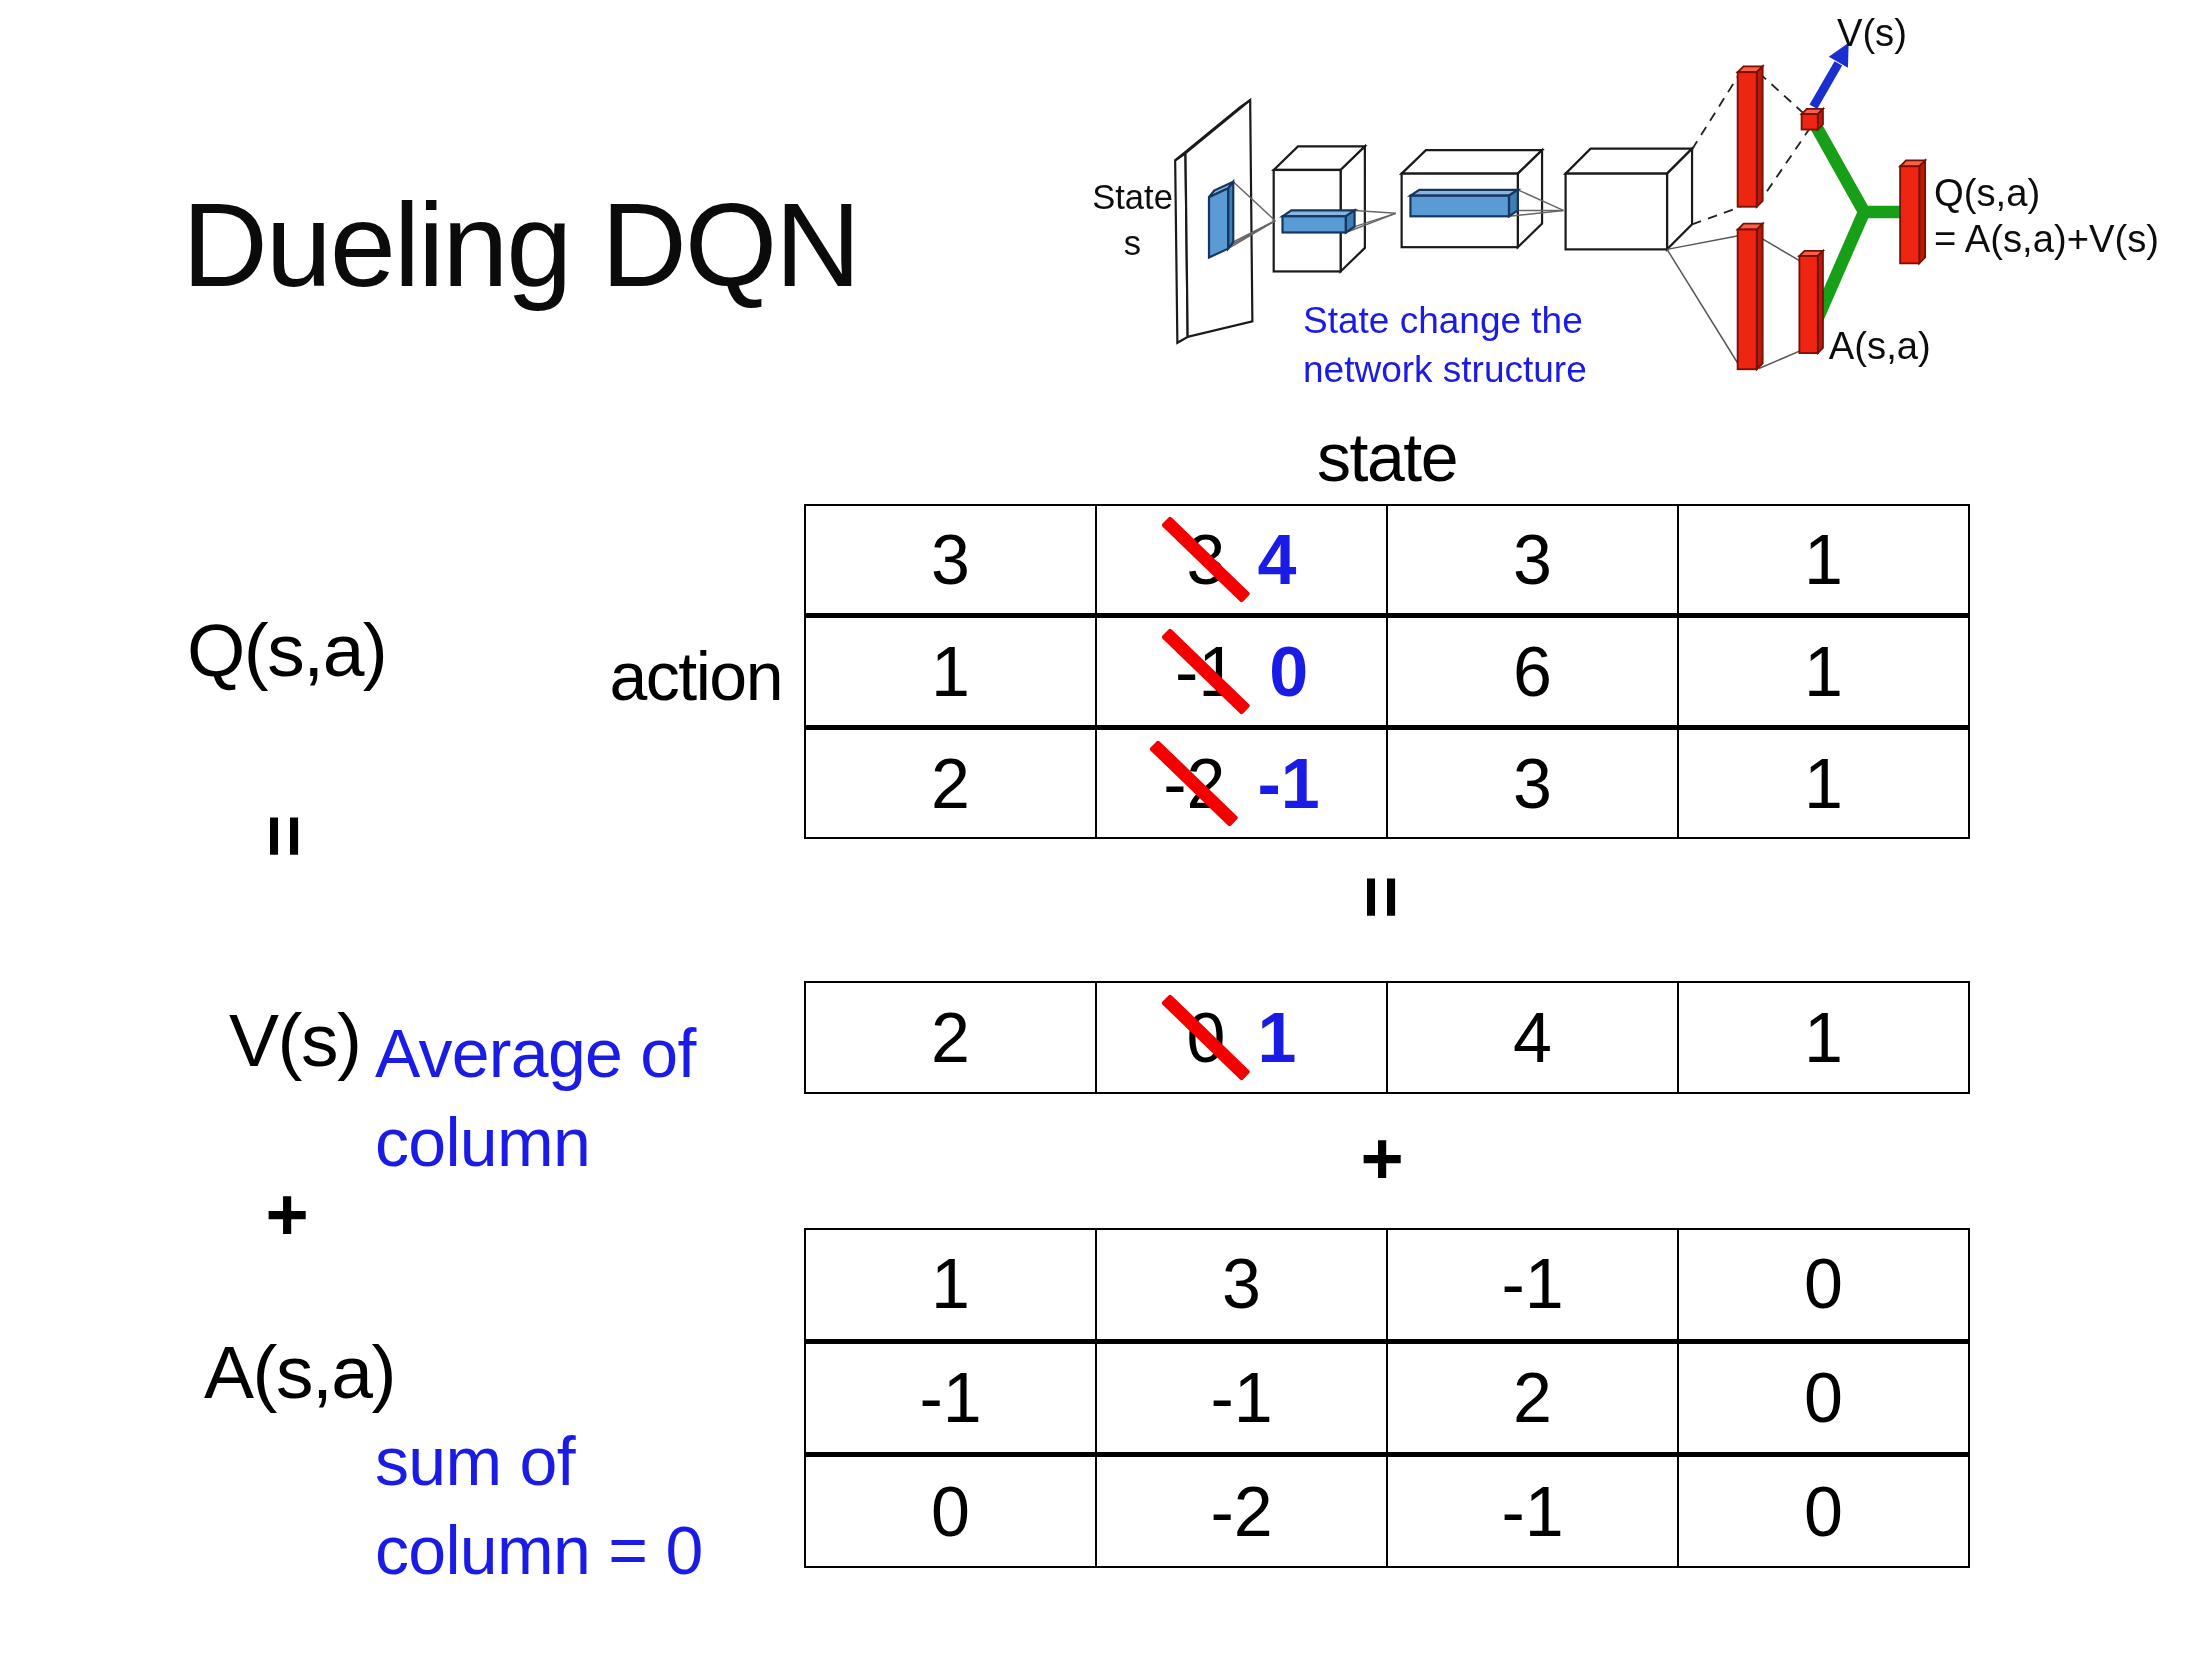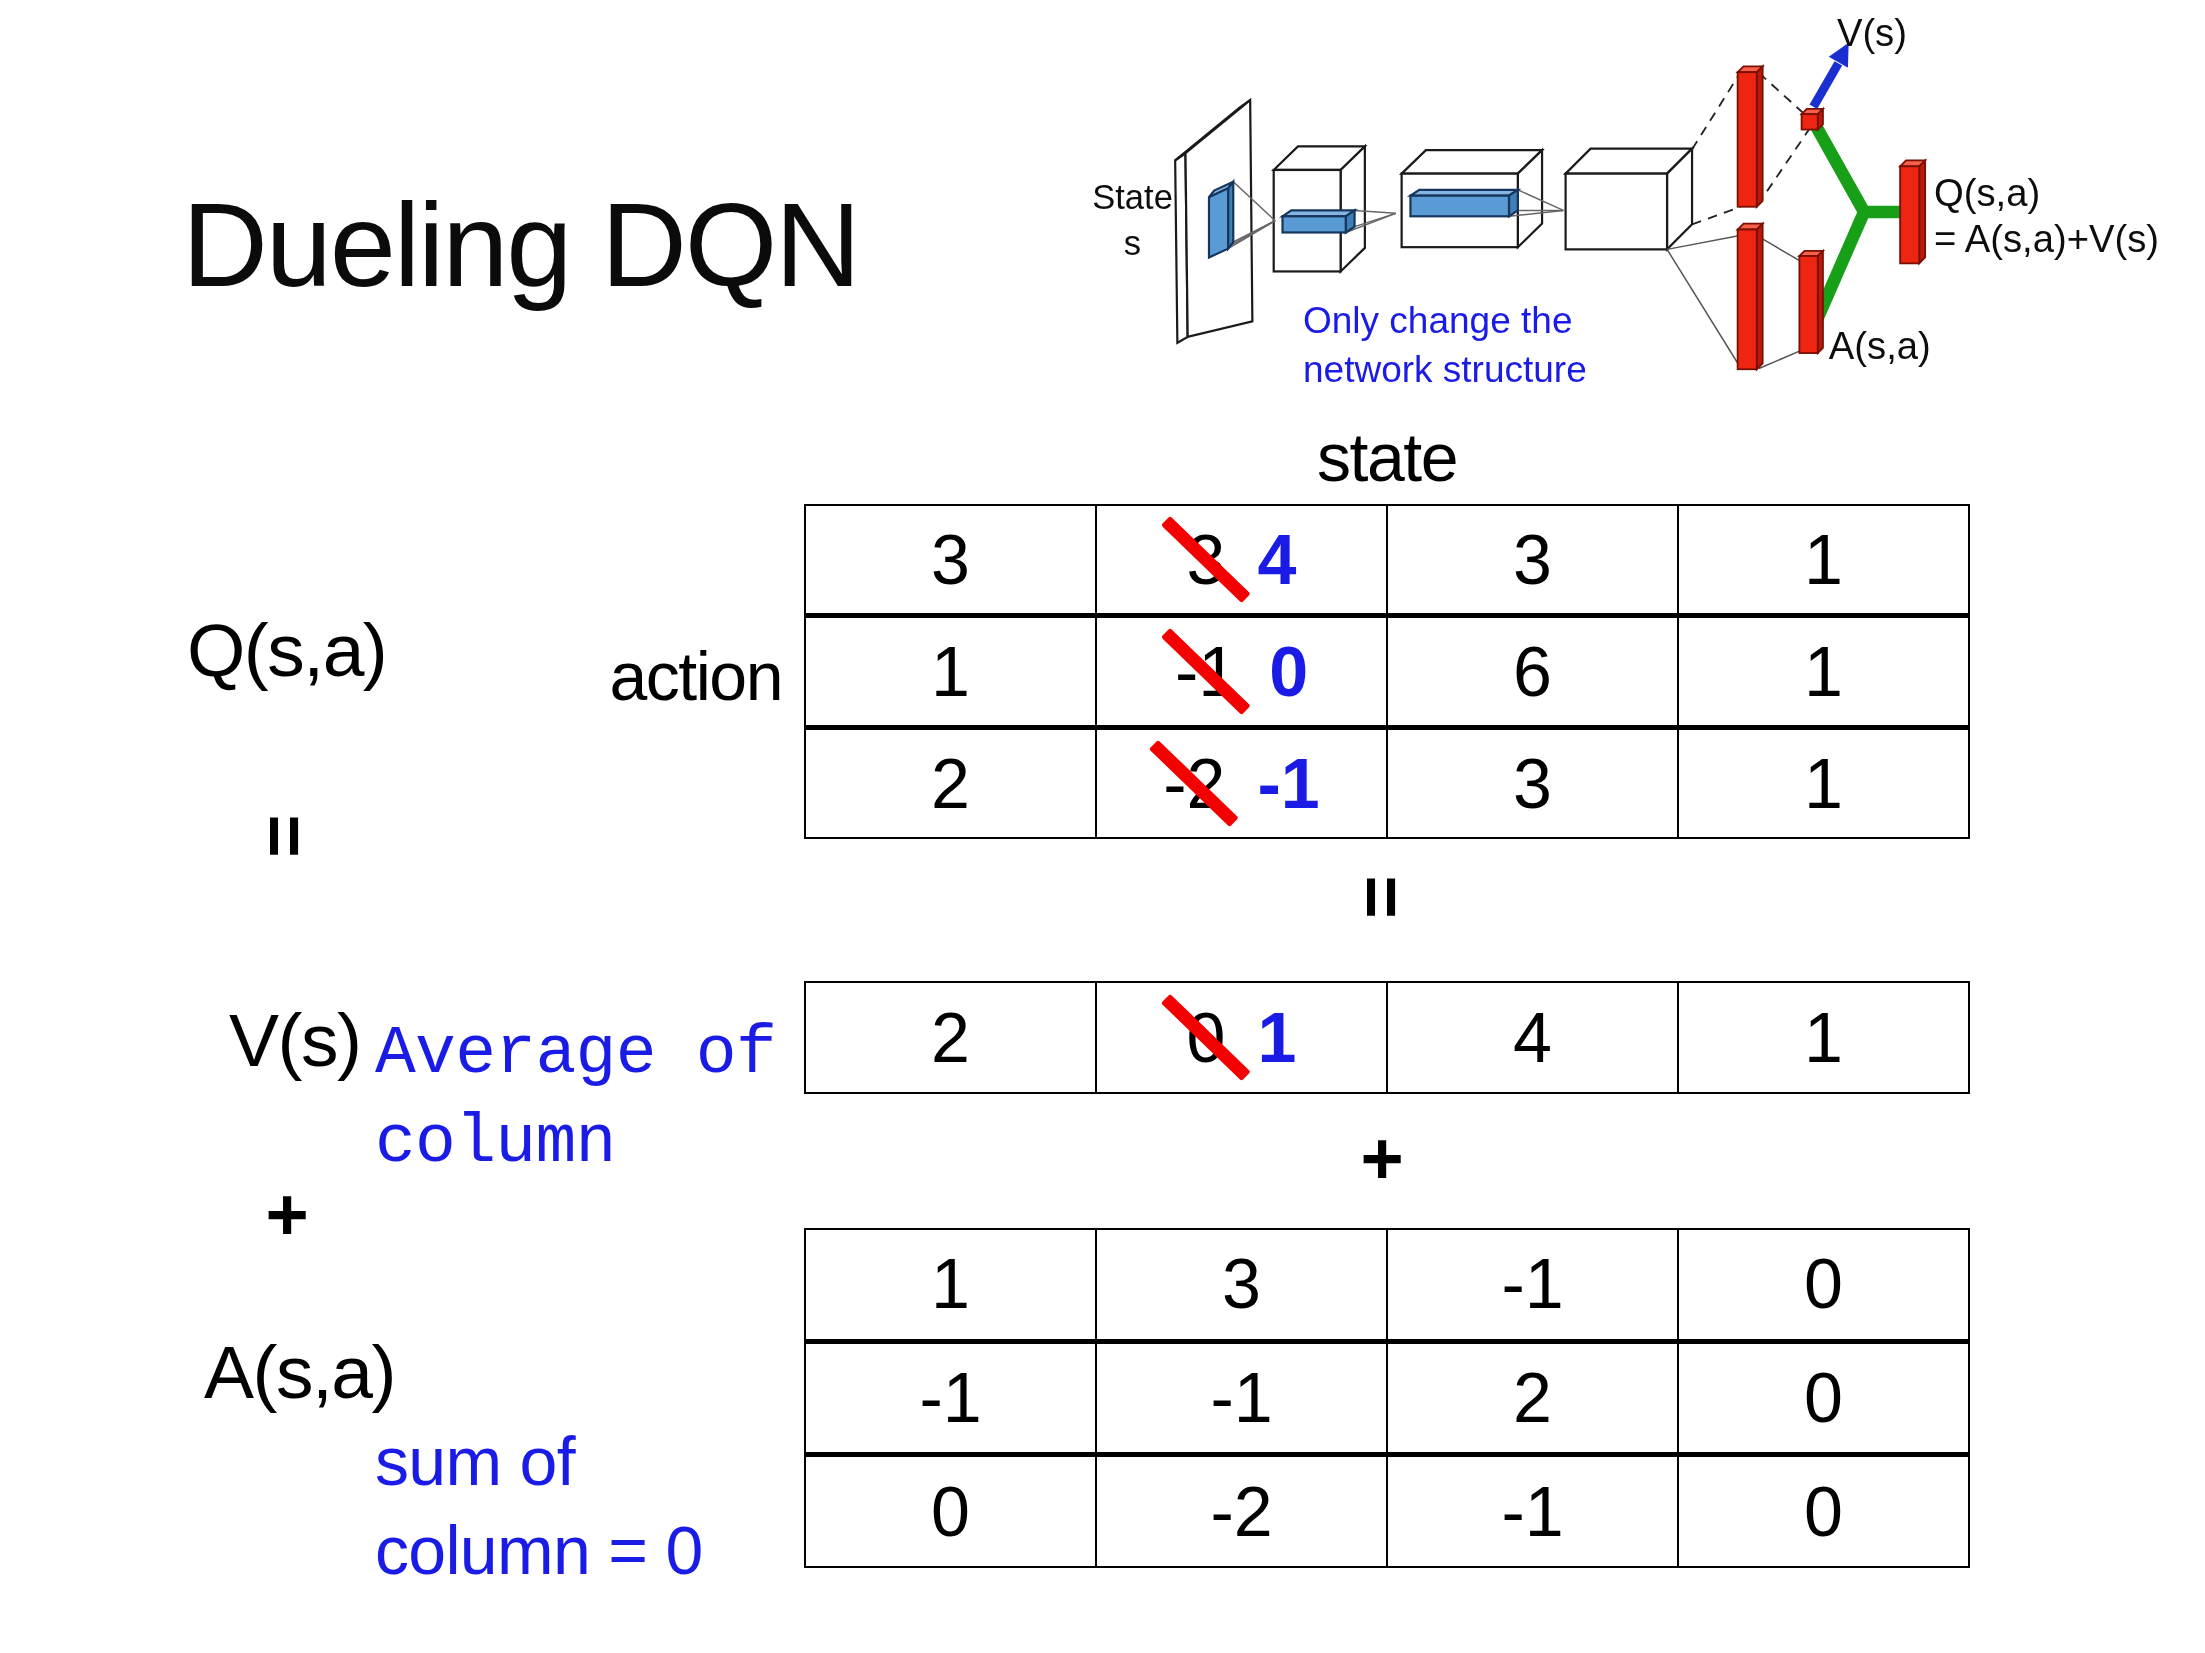--- a/index.html
+++ b/index.html
@@ -157,30 +157,30 @@
     </g>
 
     <text x="1540" y="284" font-size="47" text-anchor="middle">State</text>
     <text x="1540" y="347" font-size="47" text-anchor="middle">s</text>
     <text x="2498" y="62" font-size="52">V(s)</text>
     <text x="2630" y="280" font-size="52">Q(s,a)</text>
     <text x="2630" y="343" font-size="52">= A(s,a)+V(s)</text>
     <text x="2487" y="488" font-size="52">A(s,a)</text>
   </svg>
 
-  <div class="abs" id="diagram-caption">Only change the
+  <div class="abs" id="diagram-caption">State change the
 network structure</div>
 
   <div class="abs midlbl" style="left:804px;top:418px;width:1166px;text-align:center;">state</div>
   <div class="abs midlbl" style="left:441px;top:637px;width:341px;text-align:right;">action</div>
 
   <div class="abs biglbl" style="left:187px;top:607px;">Q(s,a)</div>
   <div class="abs sym rot" style="left:241px;top:792px;">=</div>
   <div class="abs biglbl" style="left:229px;top:997px;">V(s)</div>
-  <div class="abs bluenote" style="left:375px;top:1009px;font-family:Liberation Mono, monospace;">Average of
+  <div class="abs bluenote" style="left:375px;top:1009px;">Average of
 column</div>
   <div class="abs sym" style="left:243px;top:1170px;">+</div>
   <div class="abs biglbl" style="left:204px;top:1329px;">A(s,a)</div>
   <div class="abs bluenote" style="left:375px;top:1417px;">sum of
 column = 0</div>
 
   <div class="abs sym rot" style="left:1338px;top:853px;">=</div>
   <div class="abs sym" style="left:1338px;top:1114px;">+</div>
 
   <div class="ptable" style="left:804px;top:504px;width:1166px;height:335px;">

